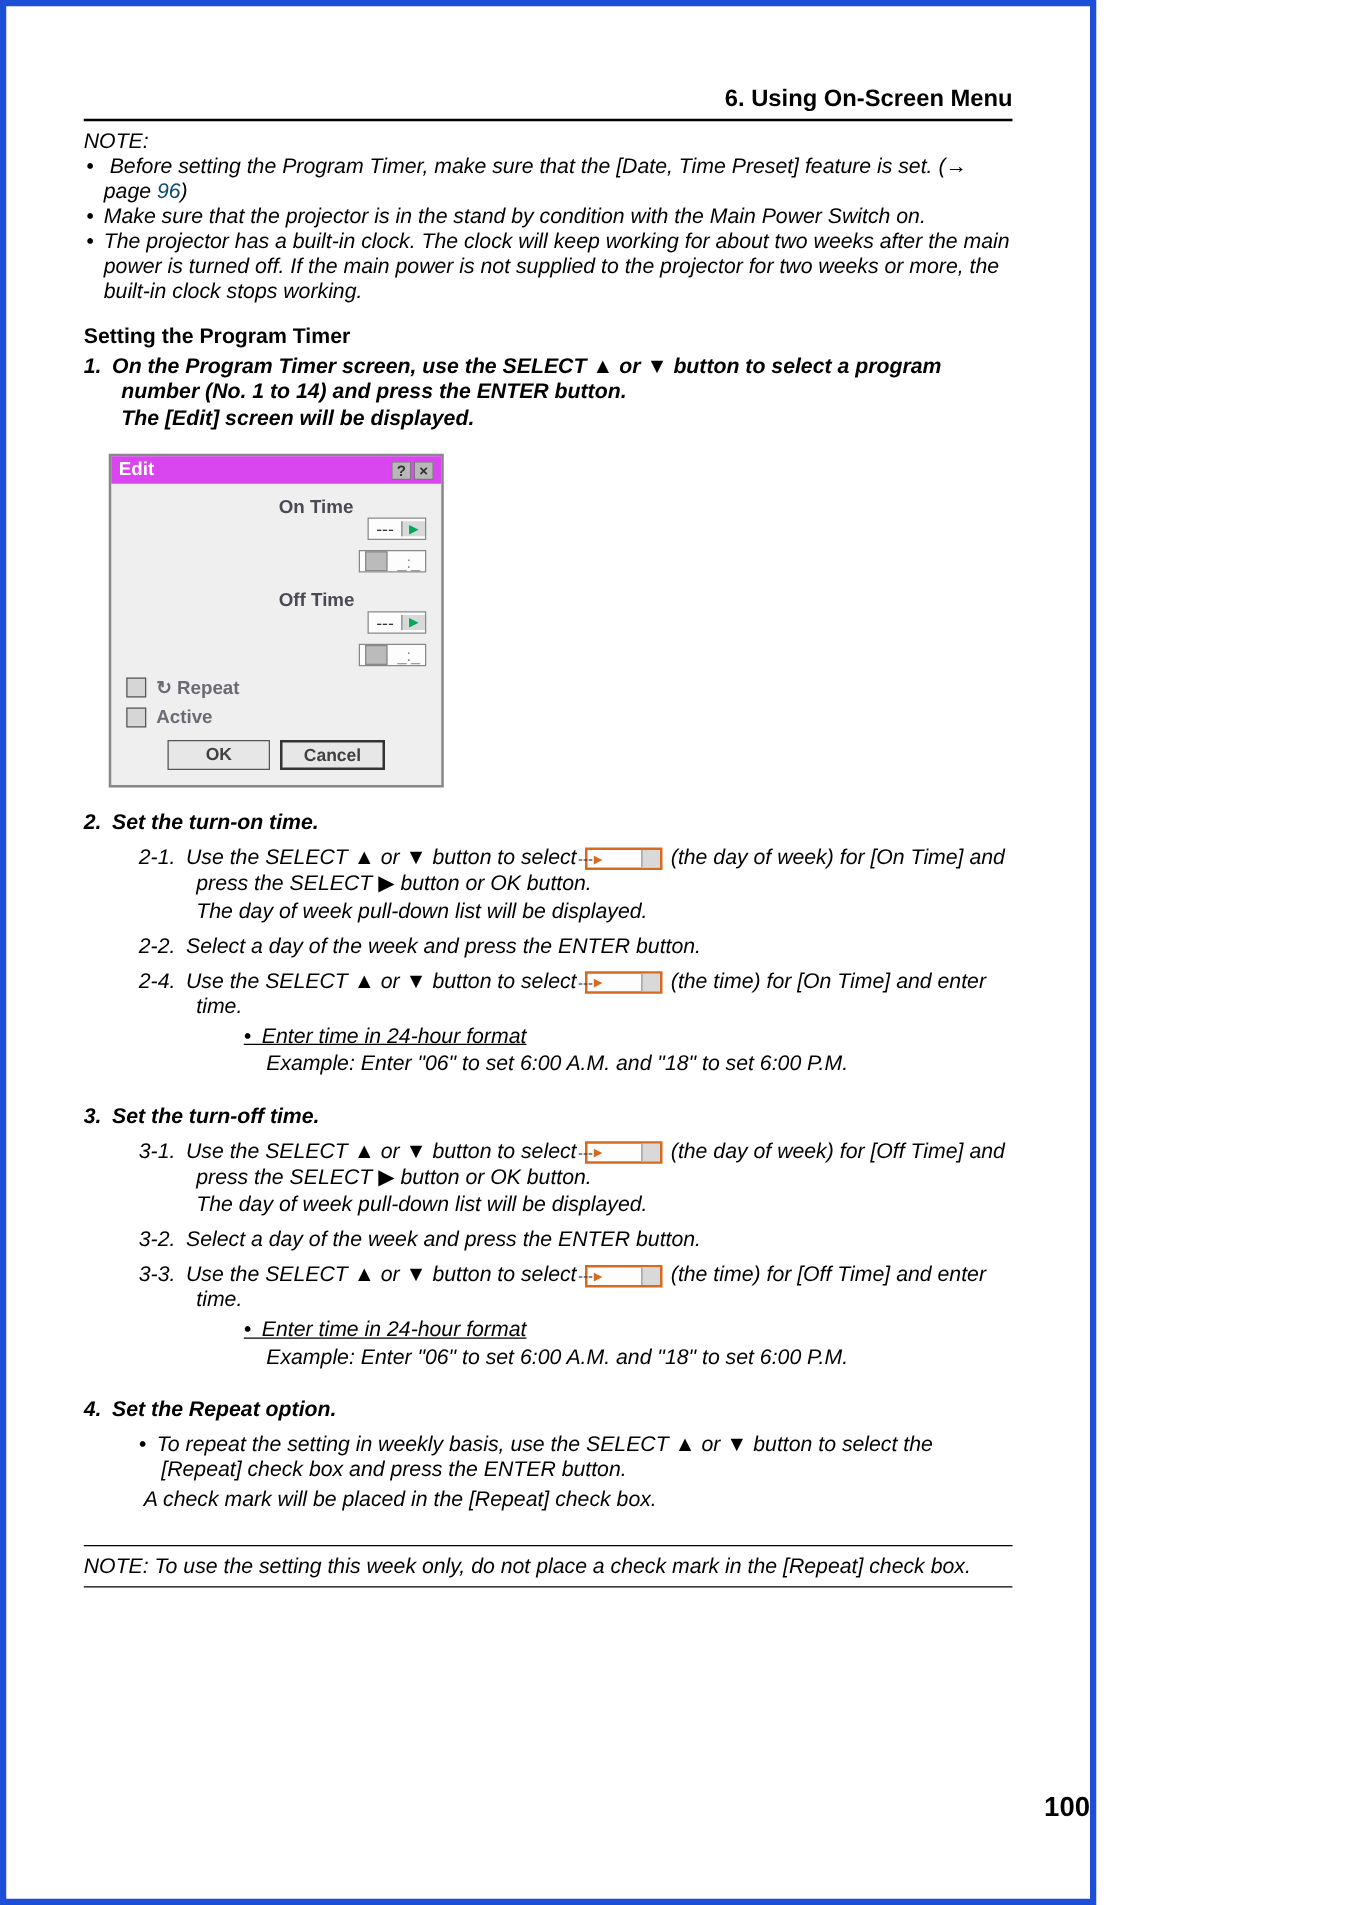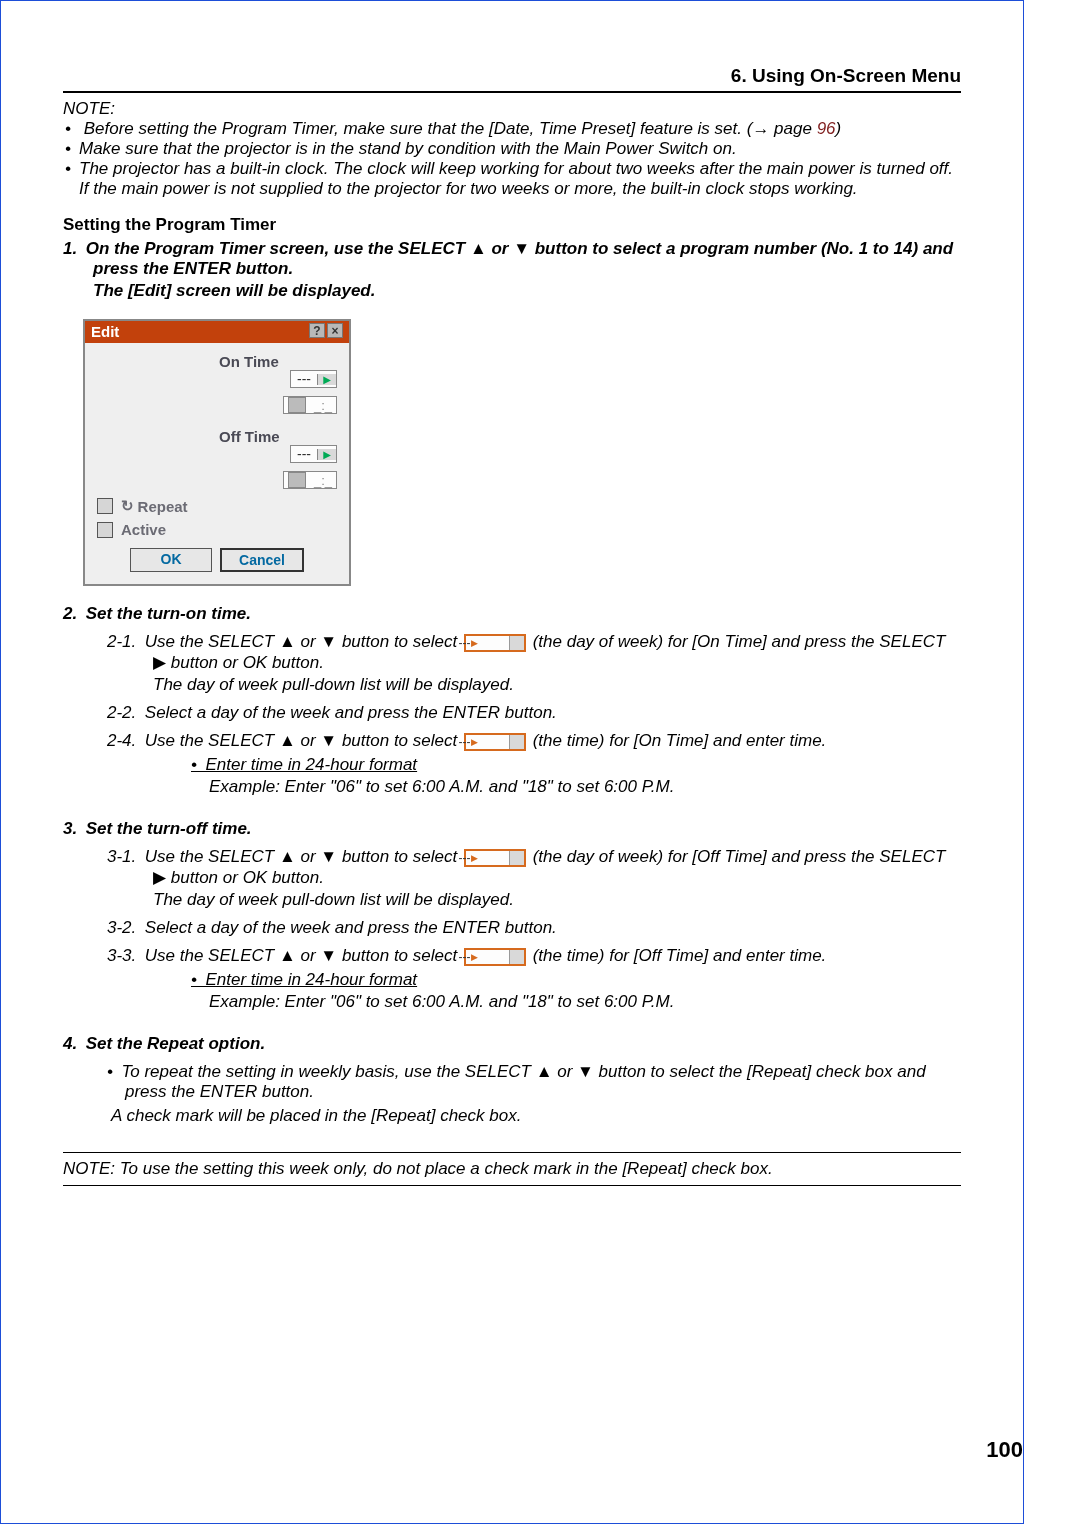--- a/index.html
+++ b/index.html
@@ -8,24 +8,24 @@
     padding: 0;
     width: 1080px;
     height: 1524px;
     background: #fff;
     font-family: Arial, Helvetica, sans-serif;
     color: #000;
     font-size: 17px;
   }
   .page {
     position: relative;
-    width: 1024px;
+    width: 877px;
     height: 1524px;
     box-sizing: border-box;
-    border: 1px solid #1d4ed8;
+    border: 5px solid #1d4ed8;
   }
   .inner {
     position: absolute;
     top: 64px;
     left: 62px;
     right: 62px;
   }
   .section-head {
     text-align: right;
     font-weight: bold;
@@ -53,21 +53,21 @@
   }
   ul.plain > li::before {
     content: "•";
     display: inline-block;
     width: 14px;
     margin-left: -14px;
   }
   ul.plain > li, .ital {
     font-style: italic;
   }
-  .pg-link { color: #7f1d1d; }
+  .pg-link { color: #0c4a6e; }
   .sub-head {
     font-weight: bold;
     margin-top: 16px;
   }
   .bolditalic { font-weight: bold; font-style: italic; }
   .step-l1 {
     margin: 4px 0 2px 0;
     padding-left: 30px;
     text-indent: -30px;
   }
@@ -110,26 +110,26 @@
   .dialog {
     margin: 18px 0 18px 20px;
     width: 264px;
     border: 2px solid #888;
     background: #efefef;
     font-family: Arial, sans-serif;
     color: #555;
     font-size: 15px;
   }
   .dlg-title {
-    background: #c2410c;
+    background: #d946ef;
     color: #fff;
     font-weight: bold;
     padding: 2px 6px 3px 6px;
     display: flex;
-    align-items: flex-start;
+    align-items: flex-end;
   }
   .dlg-title-text { flex: 1; }
   .dlg-icon {
     width: 16px; height: 15px;
     background: #b8b8b8;
     margin-left: 2px;
     display: inline-flex;
     align-items: center;
     justify-content: center;
     color: #333;
@@ -203,21 +203,21 @@
     justify-content: center;
     gap: 8px;
     margin-top: 10px;
   }
   .dlg-btn {
     min-width: 60px;
     padding: 2px 10px;
     border: 1px solid #555;
     background: #e7e7e7;
     font-weight: bold;
-    color: #0369a1;
+    color: #404040;
     text-align: center;
     font-size: 14px;
   }
   .dlg-btn.cancel { border: 2px solid #333; }
   .inline-combo {
     display: inline-flex;
     vertical-align: middle;
     border: 2px solid #d66a1e;
     background: #fdfdfd;
     height: 18px;

